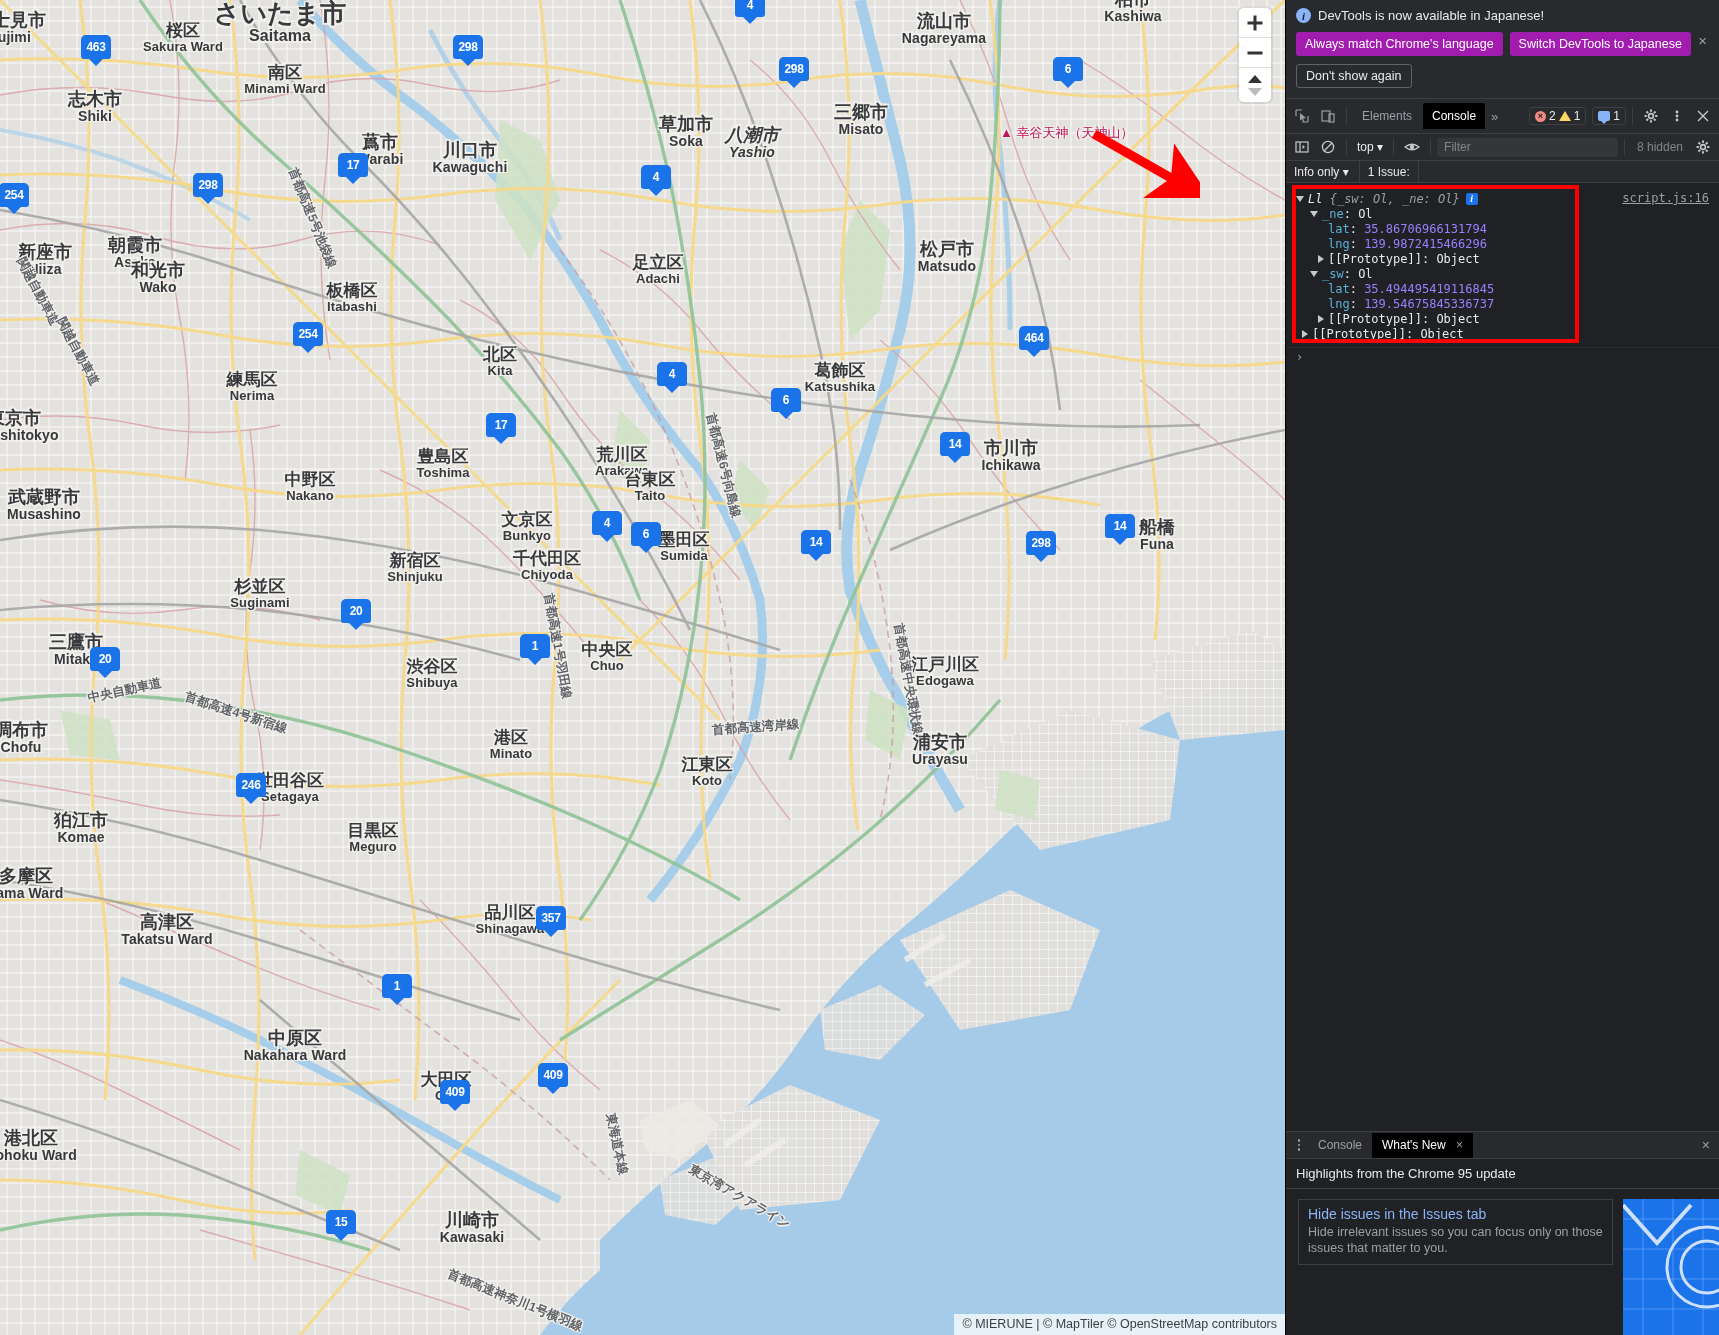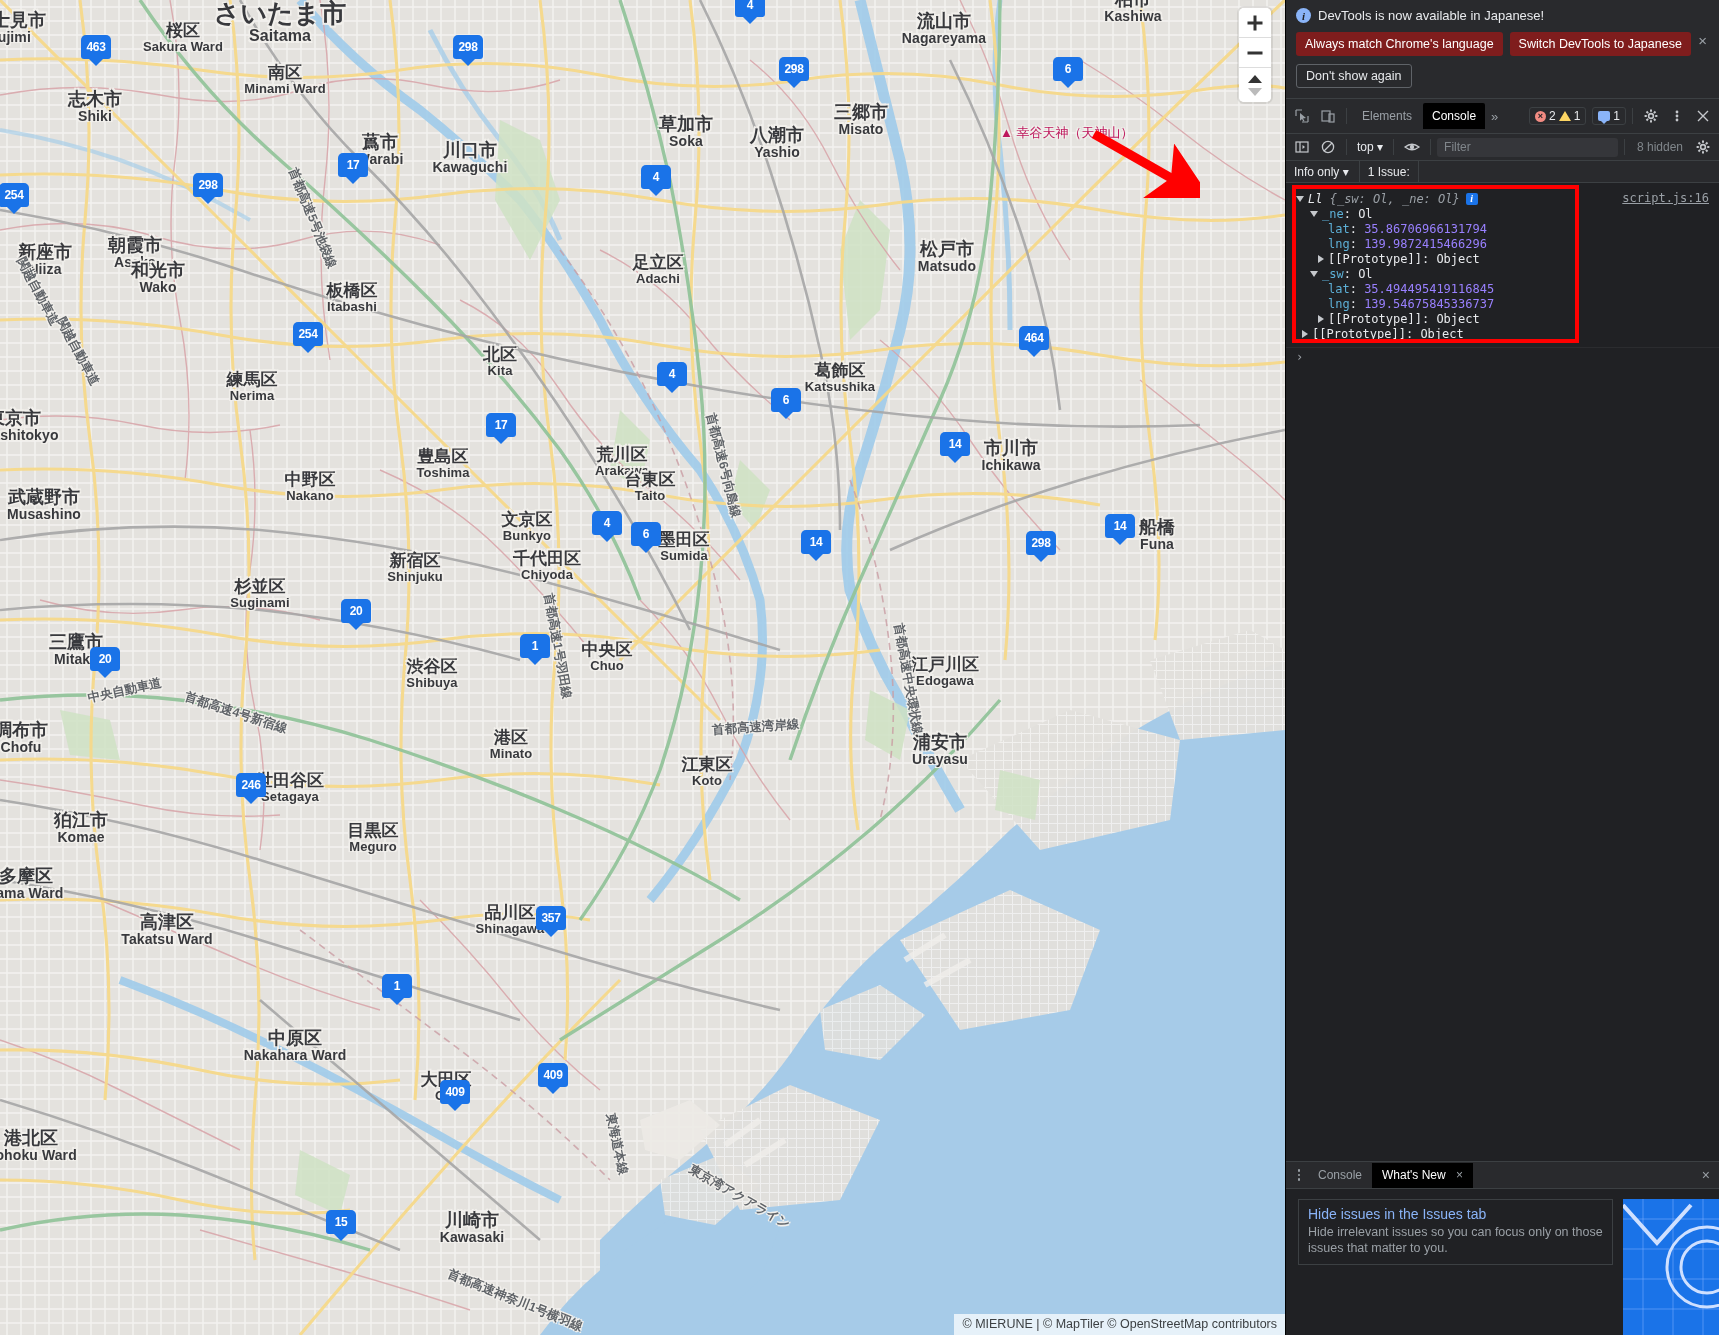--- a/index.html
+++ b/index.html
@@ -161,21 +161,21 @@
     width: 15px; height: 15px; border-radius: 50%;
     background: #8ab4f8; color: #202124;
     font-size: 11px; font-weight: bold;
     display: flex; align-items: center; justify-content: center;
     font-style: italic; font-family: "Liberation Serif", serif;
     flex: 0 0 auto;
   }
   #infobar-msg { font-size: 13px; color: #e8eaed; }
   #infobar-btns { display: flex; gap: 7px; margin-top: 9px; align-items: center; }
   .btn-blue {
-    background: #7f1d1d; color: #fff; border: none;
+    background: #a21caf; color: #fff; border: none;
     padding: 5px 9px; font-size: 12.5px; border-radius: 3px;
     cursor: pointer; font-family: "Liberation Sans", sans-serif;
   }
   .btn-grey {
     background: transparent; color: #e8eaed; border: 1px solid #5f6368;
     padding: 4px 9px; font-size: 12.5px; border-radius: 3px;
     cursor: pointer; margin-top: 8px; display: inline-block;
     font-family: "Liberation Sans", sans-serif;
   }
   #infobar-close {
@@ -537,21 +537,21 @@
           <span class="en">Wako</span>
         </div>
         <div class="maplabel lbl-city" style="left: 470px; top: 158px;">
           <span class="jp">川口市</span>
           <span class="en">Kawaguchi</span>
         </div>
         <div class="maplabel lbl-city" style="left: 686px; top: 132px;">
           <span class="jp">草加市</span>
           <span class="en">Soka</span>
         </div>
-        <div class="maplabel lbl-city" style="left: 777px; top: 143px;">
+        <div class="maplabel lbl-city" style="left: 752px; top: 143px; font-style: italic;">
           <span class="jp">八潮市</span>
           <span class="en">Yashio</span>
         </div>
         <div class="maplabel lbl-city" style="left: 861px; top: 120px;">
           <span class="jp">三郷市</span>
           <span class="en">Misato</span>
         </div>
         <div class="maplabel lbl-city" style="left: 944px; top: 29px;">
           <span class="jp">流山市</span>
           <span class="en">Nagareyama</span>
@@ -1047,20 +1047,21 @@
             <i></i>
         </span>
         <span class="dtab">Console</span>
         <span class="dtab active">
           <span>What's New</span>
           <span class="x">×</span>
         </span>
         <span id="drawer-close">×</span>
       </div>
 
+      <div id="wn-head">Highlights from the Chrome 95 update</div>
 
       <div id="wn-body">
         <div id="wn-list">
           <div class="wn-card">
             <div class="wn-title">Hide issues in the Issues tab</div>
             <div class="wn-desc">Hide irrelevant issues so you can focus only on those issues that matter to you.</div>
           </div>
         </div>
         <div id="wn-img">
           <svg viewBox="0 0 96 136" xmlns="http://www.w3.org/2000/svg">

